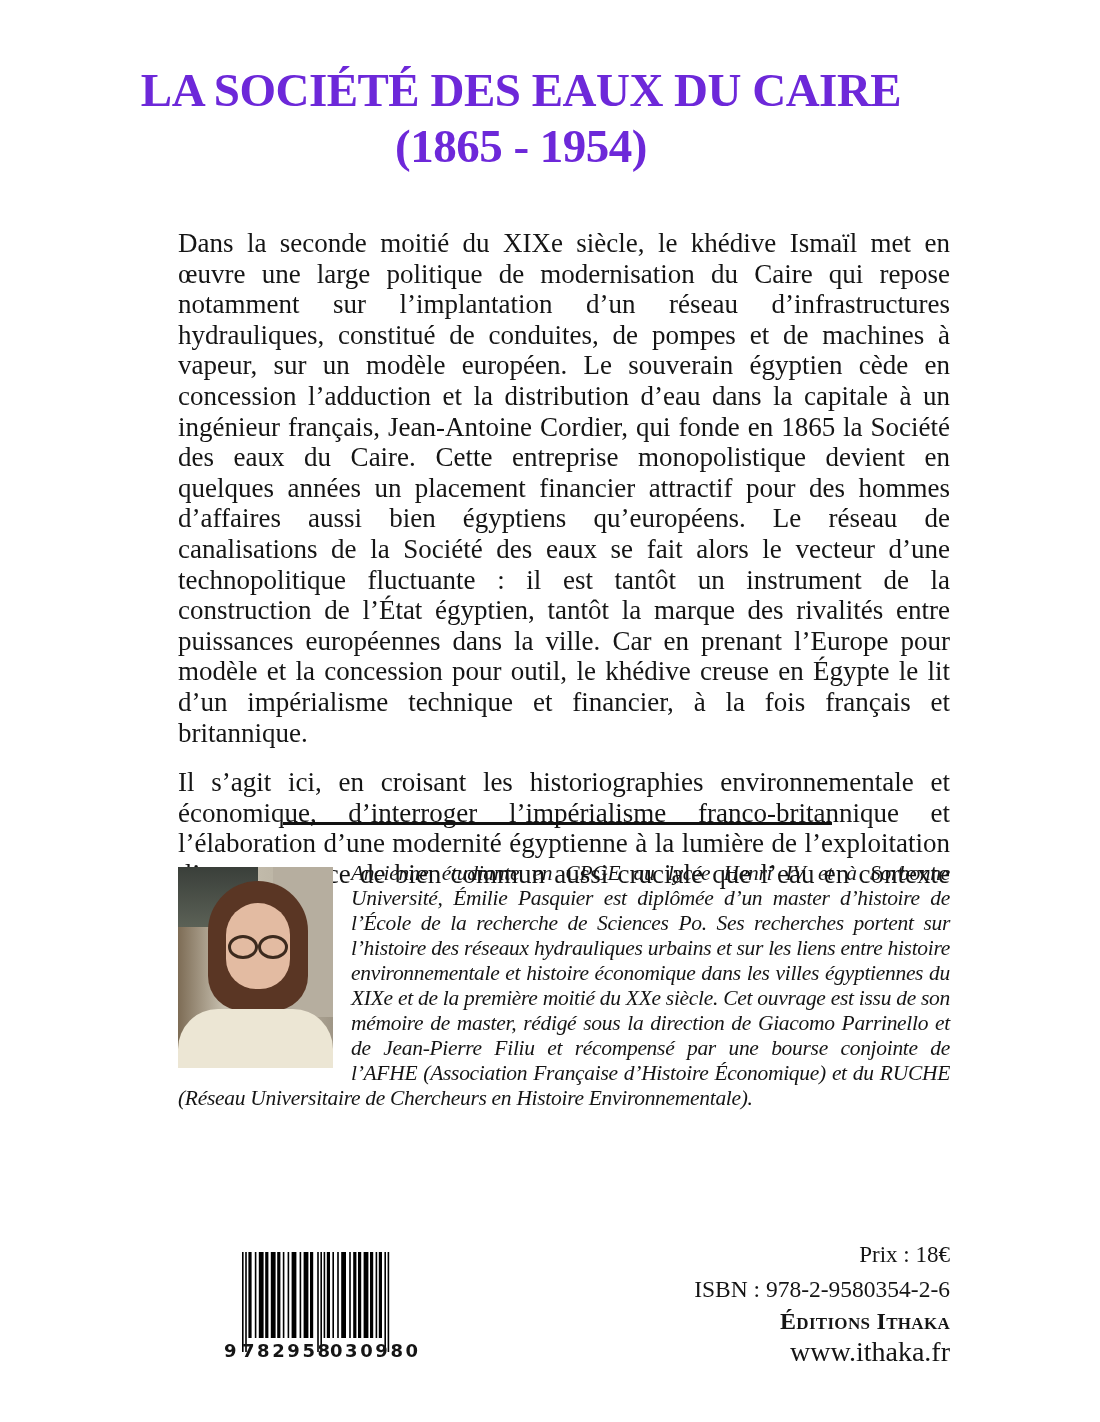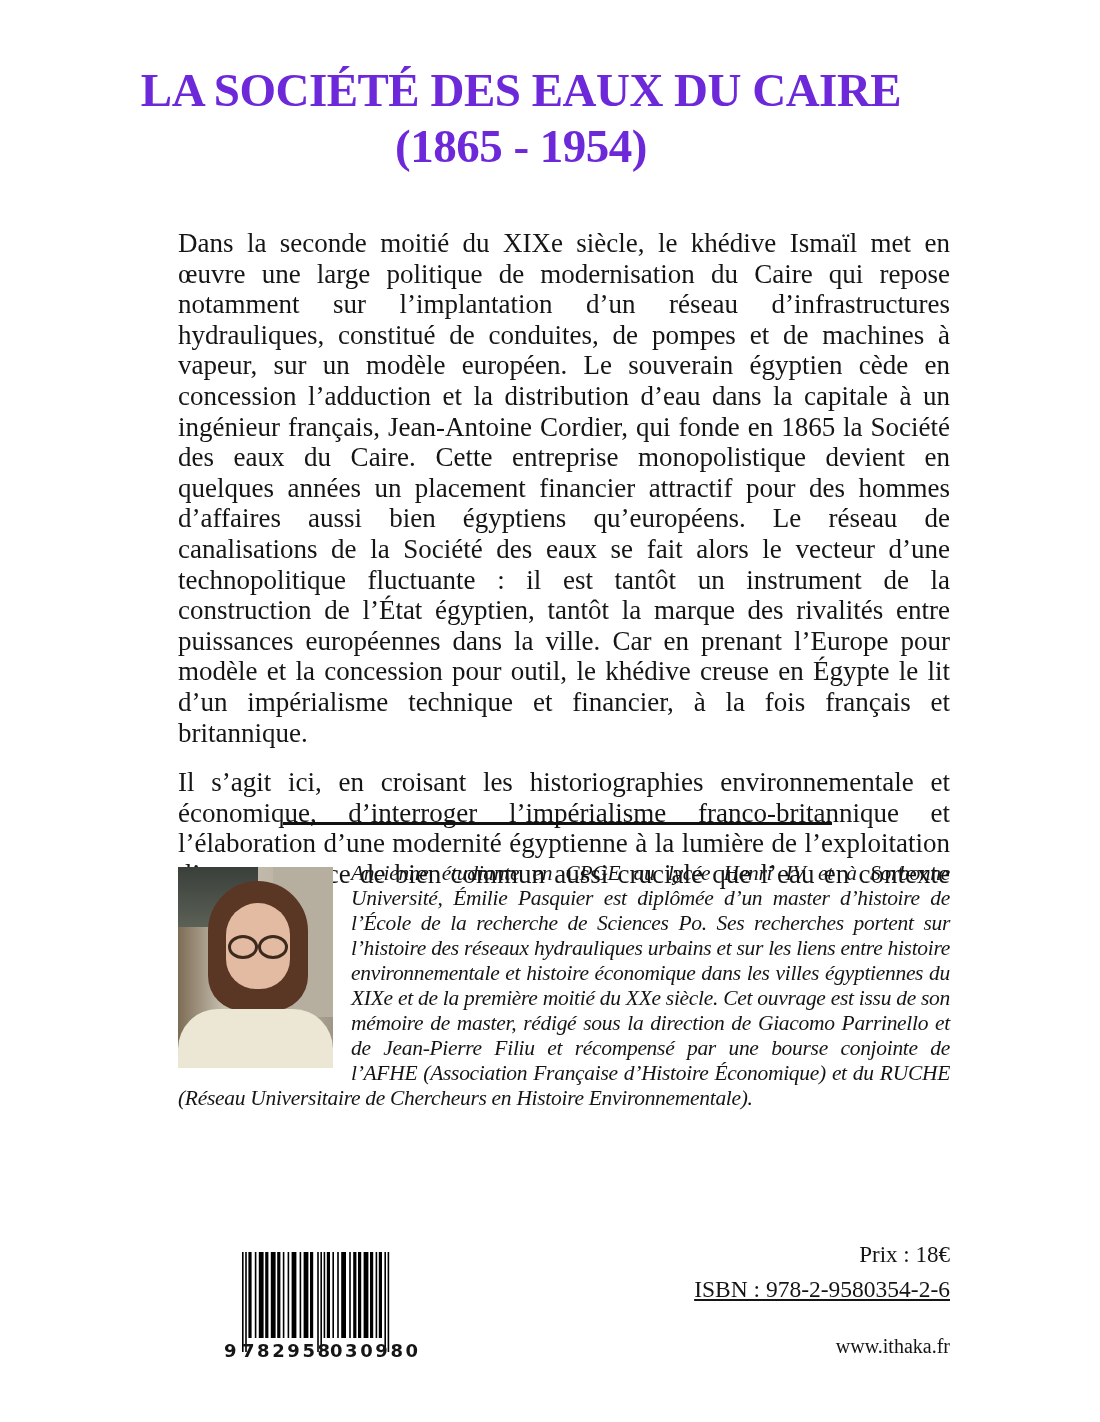--- a/index.html
+++ b/index.html
@@ -18,23 +18,23 @@
   .photo .glasses i { position: absolute; top: 0; width: 24px; height: 18px; border: 3px solid #3c2a1e; border-radius: 50%; }
   .photo .shirt { position: absolute; left: 0; top: 142px; width: 155px; height: 70px; border-radius: 40px 40px 0 0; background: #ece6d4; }
   .barcode { position: absolute; left: 230px; top: 1252px; width: 190px; height: 113px; }
   .barcode svg { display: block; }
   .barcode .digits { position: absolute; left: -6px; top: 88px; width: 200px; font-family: "DejaVu Sans", sans-serif; font-weight: bold; font-size: 18px; letter-spacing: 1px; background: transparent; }
   .barcode .d0 { position: absolute; left: 0; }
   .barcode .d1 { position: absolute; left: 18px; letter-spacing: 2.6px; }
   .barcode .d2 { position: absolute; left: 106px; letter-spacing: 2.6px; }
   .pub { position: absolute; right: 150px; top: 1238px; text-align: right; }
   .price { font-weight: normal; font-size: 23px; line-height: 34px; }
-  .isbn { font-size: 23.5px; line-height: 34px; text-decoration: underline; }
+  .isbn { font-size: 23.5px; line-height: 34px; }
   .publisher { font-weight: bold; font-size: 24px; line-height: 30px; font-variant: small-caps; letter-spacing: 0.3px; }
-  .site { font-size: 20px; line-height: 32px; margin-top: 24px; }
+  .site { font-size: 28px; line-height: 32px; }
 </style>
 </head>
 <body>
 
 <div class="title">
   <div>LA SOCIÉTÉ DES EAUX DU CAIRE</div>
   <div>(1865 - 1954)</div>
 </div>
 
 <div class="summary">
@@ -95,14 +95,15 @@
   <div class="digits">
     <span class="d0">9</span>
     <span class="d1">782958</span>
     <span class="d2">030980</span>
   </div>
 </div>
 
 <div class="pub">
   <div class="price">Prix : 18€</div>
   <div class="isbn">ISBN : 978-2-9580354-2-6</div>
+  <div class="publisher">Éditions Ithaka</div>
   <div class="site">www.ithaka.fr</div>
 </div>
 
 </body></html>

